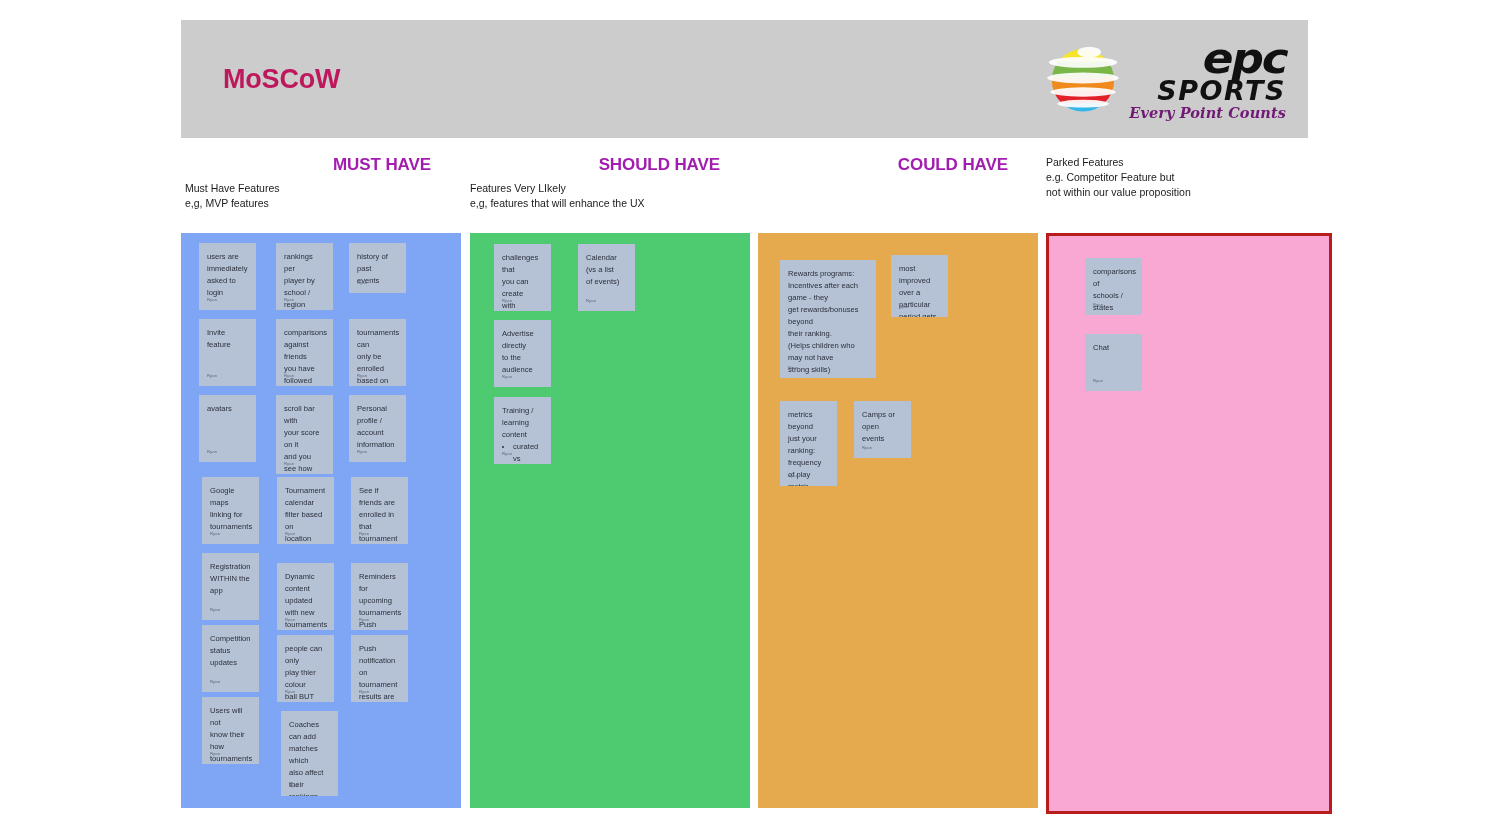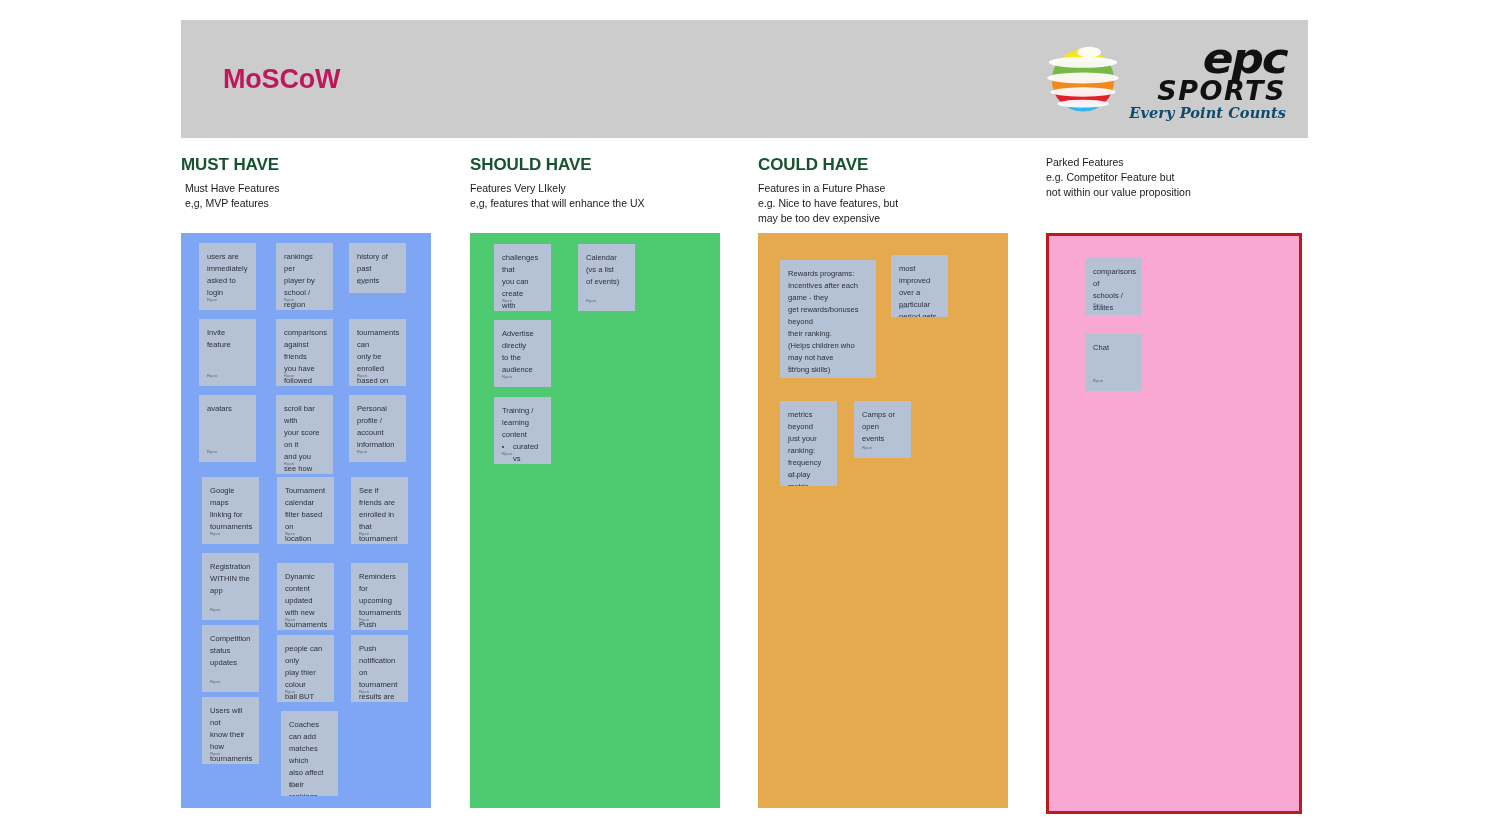--- a/index.html
+++ b/index.html
@@ -69,49 +69,51 @@
     font-style: italic;
     letter-spacing: 1.5px;
     color: #111111;
     margin-top: -3px;
   }
   .logo-tagline {
     font-family: "DejaVu Serif", serif;
     font-size: 14.5px;
     font-weight: bold;
     font-style: italic;
-    color: #0c4a6e;
+    color: #701a75;
     margin-top: 2px;
     letter-spacing: 0.1px;
   }
 
   
   .column {
     position: absolute;
     top: 155px;
   }
   .col-head-title {
     font-size: 17px;
     font-weight: bold;
-    color: #14532d;
+    color: #a21caf;
     letter-spacing: -0.1px;
     margin: 0 0 6px 0;
+    text-align: right;
   }
   .col-head-sub {
     font-size: 10.5px;
     color: #1b1b1b;
     line-height: 1.45;
     white-space: pre-line;
   }
   .col-head-sub.indented { padding-left: 4px; }
 
   .col-body {
     position: absolute;
     top: 78px;
     left: 0;
+    padding-left: 30px;
   }
 
   
   .note {
     position: absolute;
     background: #b5c2d6;
     box-sizing: border-box;
     padding: 8px 8px 0 8px;
     font-size: 7.6px;
     line-height: 1.58;
@@ -344,23 +346,20 @@
           <li style="white-space: pre-line;">curated vs
 original for R1</li>
         </ul>
         <div class="note-author">Ryan</div>
       </div>
     </div>
 </div>
 
 <div class="column" id="col-could" style="left:758px; width:250px;">
   <div class="col-head-title">COULD HAVE</div>
-  <div class="col-head-sub">Features in a Future Phase
-e.g. Nice to have features, but
-may be too dev expensive</div>
   <div class="col-body" id="could-body" style="width:250px;height:575px;">
       <div class="note" style="left: 22px; top: 27px; width: 96px; height: 118px;">
         <div class="note-text">Rewards programs:
 Incentives after each game - they
 get rewards/bonuses beyond
 their ranking.
 (Helps children who may not have
 strong skills)
 (EPC "Gems")
 e.g sportsmanship;

